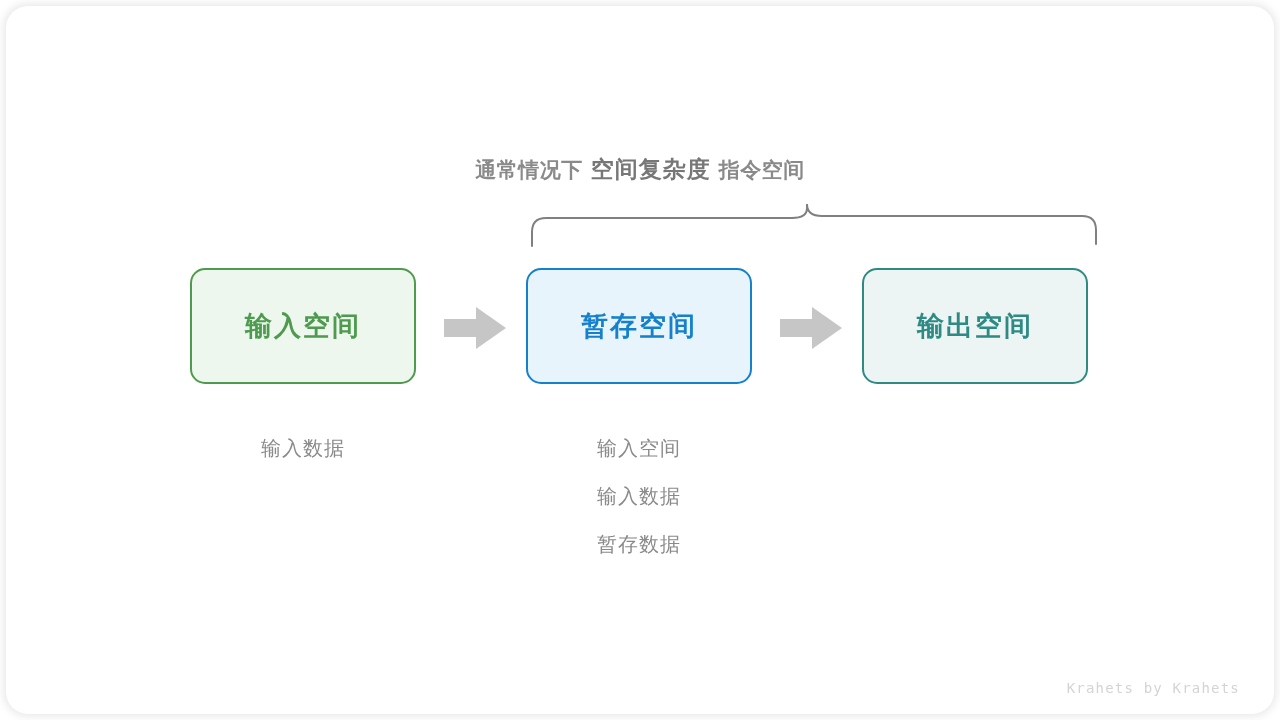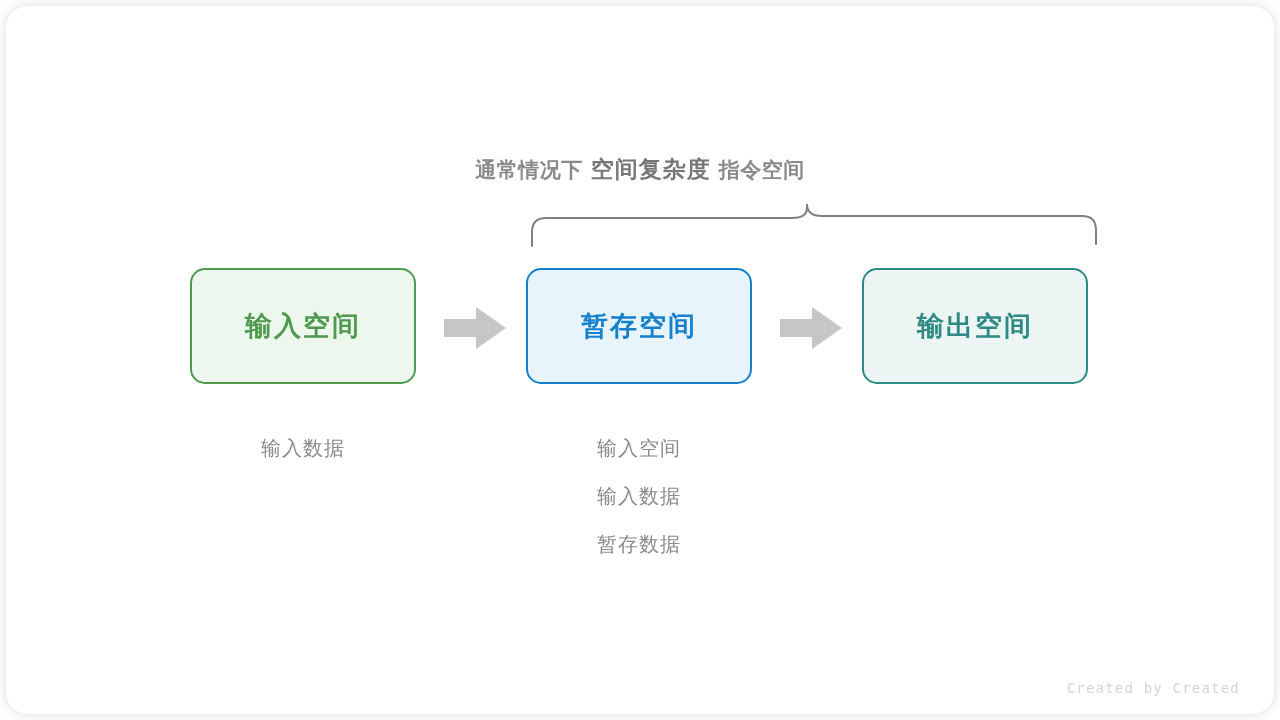--- a/index.html
+++ b/index.html
@@ -195,16 +195,16 @@
       <div class="label-col label-col-input">
         <div class="label-line">输入数据</div>
       </div>
       <div class="label-col label-col-temp">
         <div class="label-line">输入空间</div>
         <div class="label-line">输入数据</div>
         <div class="label-line">暂存数据</div>
       </div>
     </div>
 
-    <div class="watermark">Created by Created</div>
+    <div class="watermark">Krahets by Krahets</div>
 
   </div>
 </div>
 
 </body></html>

